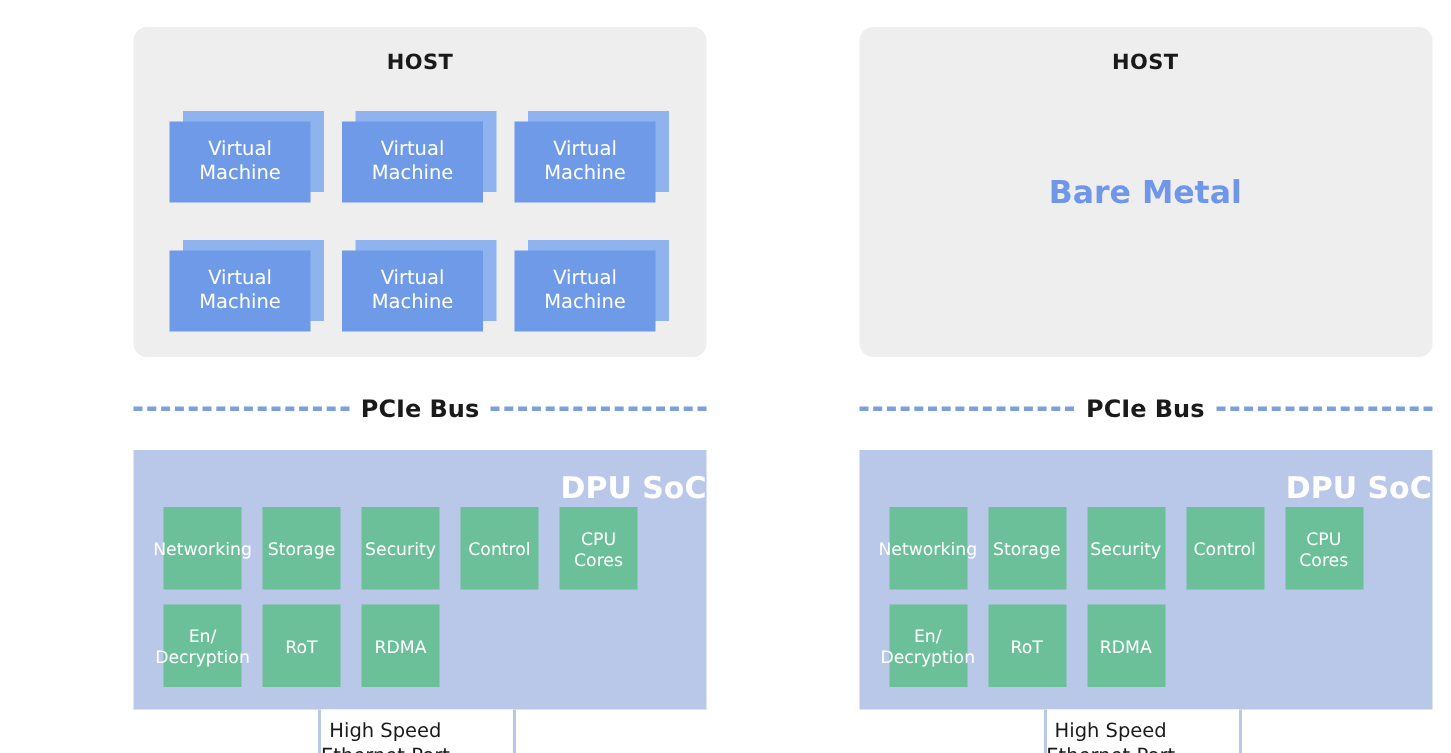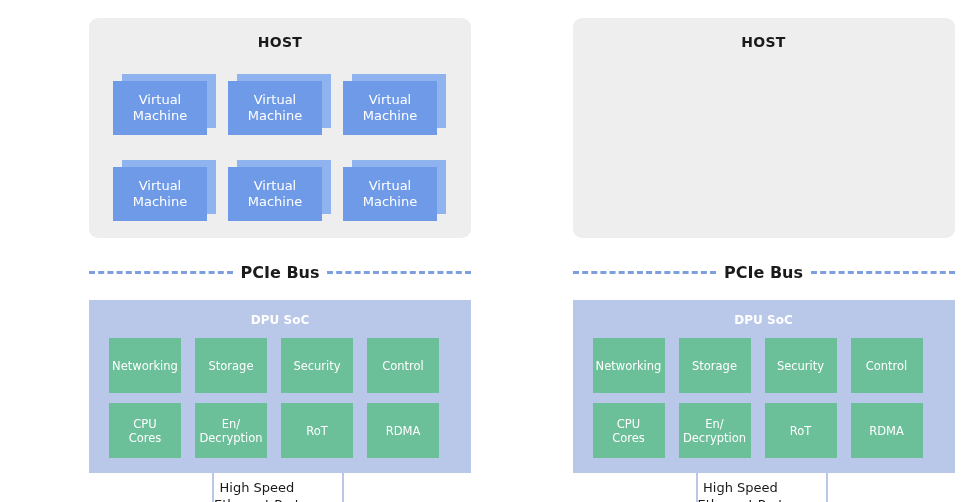--- a/index.html
+++ b/index.html
@@ -140,37 +140,37 @@
     width: 382px;
     height: 173px;
     background: #b9c8e9;
     box-sizing: border-box;
   }
   .dpu-title {
     position: absolute;
     top: 13px;
     left: 0;
     width: 100%;
-    text-align: center;
-    font-size: 12px;
+    text-align: right;
+    font-size: 20px;
     font-weight: bold;
     color: #ffffff;
   }
   .dpu-grid {
     position: absolute;
     left: 20px;
     top: 38px;
     width: 342px;
     display: flex;
     flex-wrap: wrap;
     row-gap: 10px;
     column-gap: 14px;
   }
   .dpu-tile {
-    width: 72px;
+    width: 52px;
     height: 55px;
     background: #6bbf99;
     display: flex;
     align-items: center;
     justify-content: center;
     box-sizing: border-box;
   }
   .dpu-tile-label {
     color: #ffffff;
     font-size: 11.5px;
@@ -300,20 +300,21 @@
     <div class="eth-port">
       <span class="eth-label">High Speed
 Ethernet Port</span>
     </div>
   </div>
 
   <div class="column">
 
     <div class="host-panel">
       <div class="host-title">HOST</div>
+      <div class="bare-metal">Bare Metal</div>
     </div>
 
     <div class="bus-row">
       <div class="bus-dash"></div>
       <div class="bus-label">PCIe Bus</div>
       <div class="bus-dash"></div>
     </div>
 
     <div class="dpu-panel">
       <div class="dpu-title">DPU SoC</div>

